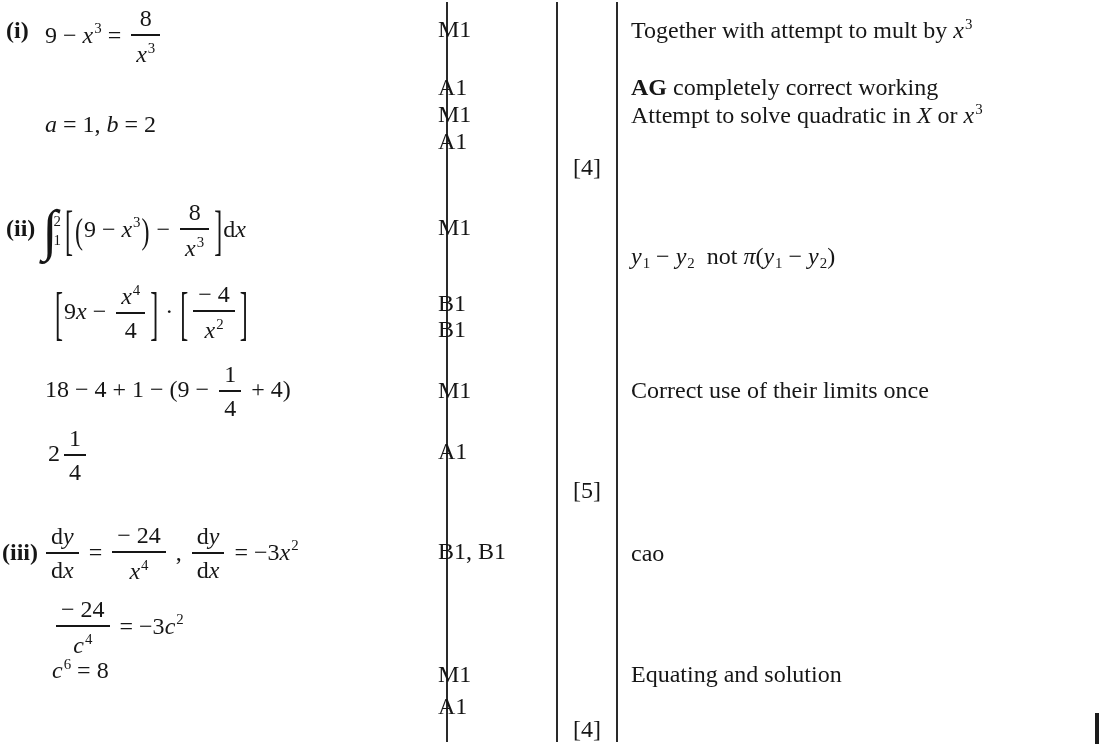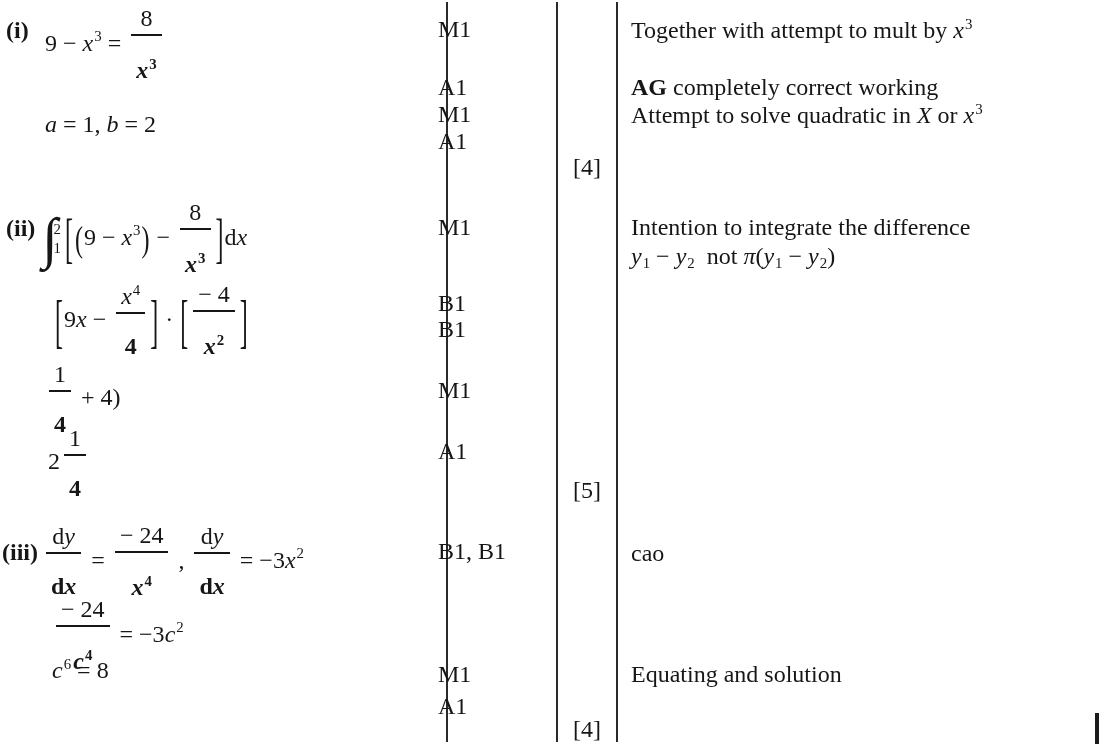--- a/index.html
+++ b/index.html
@@ -18,21 +18,21 @@
 
   
   .mt { font-style:normal; }
   .mv { font-style:italic; }
   .mb { font-weight:bold; }
   .msup { font-size:0.62em; vertical-align:0.62em; margin-left:1px; }
   .msub { font-size:0.62em; vertical-align:-0.25em; margin-left:1px; }
 
   .mfrac { display:inline-block; vertical-align:middle; text-align:center; margin:0 4px; line-height:1.08; }
   .mnum { display:block; border-bottom:2px solid #161616; padding:0 5px 2px; }
-  .mden { display:block; padding:20px 5px 0;font-weight:bold; }
+  .mden { display:block; padding:4px 5px 0; }
 
   .mint { display:inline-flex; align-items:center; vertical-align:middle; margin-right:3px; }
   .mint-sign { font-size:2.35em; line-height:0.85; font-style:normal; }
   .mint-lims { display:inline-flex; flex-direction:column; justify-content:space-between;
                height:2.45em; font-size:0.62em; margin-left:-4px; }
   .mint-lims .mhi { align-self:flex-end; }
   .mint-lims .mlo { align-self:flex-start; }
 
   .mbig { display:inline-block; vertical-align:middle; line-height:1; padding:0 1px; transform-origin:50% 50%; }
 
@@ -71,32 +71,32 @@
 
   <div class="math part-label" style="left:6px;top:214px">(ii)</div>
   <div class="math" style="left:42px;top:200px"><span class="mint">
         <span class="mint-sign">∫</span>
         <span class="mint-lims">
           <span class="mhi">2</span>
           <span class="mlo">1</span>
         </span>
       </span><span class="mbig" style="transform: scale(1, 2.3);">[</span><span class="mbig" style="transform: scale(1, 1.5);">(</span><span class="mt">9 − </span><span class="mv">x</span><span class="msup">3</span><span class="mbig" style="transform: scale(1, 1.5);">)</span><span class="mt"> − </span><span class="mfrac"><span class="mnum"><span class="mt">8</span></span><span class="mden"><span class="mv">x</span><span class="msup">3</span></span></span><span class="mbig" style="transform: scale(1, 2.3);">]</span><span class="mt">d</span><span class="mv">x</span></div>
   <div class="math" style="left:54px;top:282px"><span class="mbig" style="transform: scale(1, 2.5);">[</span><span class="mt">9</span><span class="mv">x</span><span class="mt"> − </span><span class="mfrac"><span class="mnum"><span class="mv">x</span><span class="msup">4</span></span><span class="mden"><span class="mt">4</span></span></span><span class="mbig" style="transform: scale(1, 2.5);">]</span><span class="mt"> · </span><span class="mbig" style="transform: scale(1, 2.5);">[</span><span class="mfrac"><span class="mnum"><span class="mt">− 4</span></span><span class="mden"><span class="mv">x</span><span class="msup">2</span></span></span><span class="mbig" style="transform: scale(1, 2.5);">]</span></div>
-  <div class="math" style="left:45px;top:362px"><span class="mfrac"><span class="mnum"><span class="mt">1</span></span><span class="mden"><span class="mt">4</span></span></span><span class="mt"> + 4)</span></div>
+  <div class="math" style="left:45px;top:362px"><span class="mt">18 − 4 + 1 − (9 − </span><span class="mfrac"><span class="mnum"><span class="mt">1</span></span><span class="mden"><span class="mt">4</span></span></span><span class="mt"> + 4)</span></div>
   <div class="math" style="left:48px;top:426px"><span class="mt">2</span><span class="mfrac"><span class="mnum"><span class="mt">1</span></span><span class="mden"><span class="mt">4</span></span></span></div>
 
   <div class="mark" style="top:214px">M1</div>
   <div class="mark" style="top:290px">B1</div>
   <div class="mark" style="top:316px">B1</div>
   <div class="mark" style="top:377px">M1</div>
   <div class="mark" style="top:438px">A1</div>
   <div class="total" style="top:477px">[5]</div>
 
-  <div class="comment" style="top:214px"><span class="mt">Intention to integrate the difference</span></div>
   <div class="comment" style="top:243px"><span class="mv">y</span><span class="msub">1</span><span class="mt"> − </span><span class="mv">y</span><span class="msub">2</span><span class="mt"> &nbsp;not </span><span class="mv">π</span><span class="mt">(</span><span class="mv">y</span><span class="msub">1</span><span class="mt"> − </span><span class="mv">y</span><span class="msub">2</span><span class="mt">)</span></div>
+  <div class="comment" style="top:377px"><span class="mt">Correct use of their limits once</span></div>
 
   <div class="math part-label" style="left:2px;top:538px">(iii)</div>
   <div class="math" style="left:42px;top:523px"><span class="mfrac"><span class="mnum"><span class="mt">d</span><span class="mv">y</span></span><span class="mden"><span class="mt">d</span><span class="mv">x</span></span></span><span class="mt"> = </span><span class="mfrac"><span class="mnum"><span class="mt">− 24</span></span><span class="mden"><span class="mv">x</span><span class="msup">4</span></span></span><span class="mt"> , </span><span class="mfrac"><span class="mnum"><span class="mt">d</span><span class="mv">y</span></span><span class="mden"><span class="mt">d</span><span class="mv">x</span></span></span><span class="mt"> = −3</span><span class="mv">x</span><span class="msup">2</span></div>
   <div class="math" style="left:52px;top:597px"><span class="mfrac"><span class="mnum"><span class="mt">− 24</span></span><span class="mden"><span class="mv">c</span><span class="msup">4</span></span></span><span class="mt"> = −3</span><span class="mv">c</span><span class="msup">2</span></div>
   <div class="math" style="left:52px;top:656px"><span class="mv">c</span><span class="msup">6</span><span class="mt"> = 8</span></div>
 
   <div class="mark" style="top:538px">B1, B1</div>
   <div class="mark" style="top:661px">M1</div>
   <div class="mark" style="top:693px">A1</div>
   <div class="total" style="top:716px">[4]</div>

